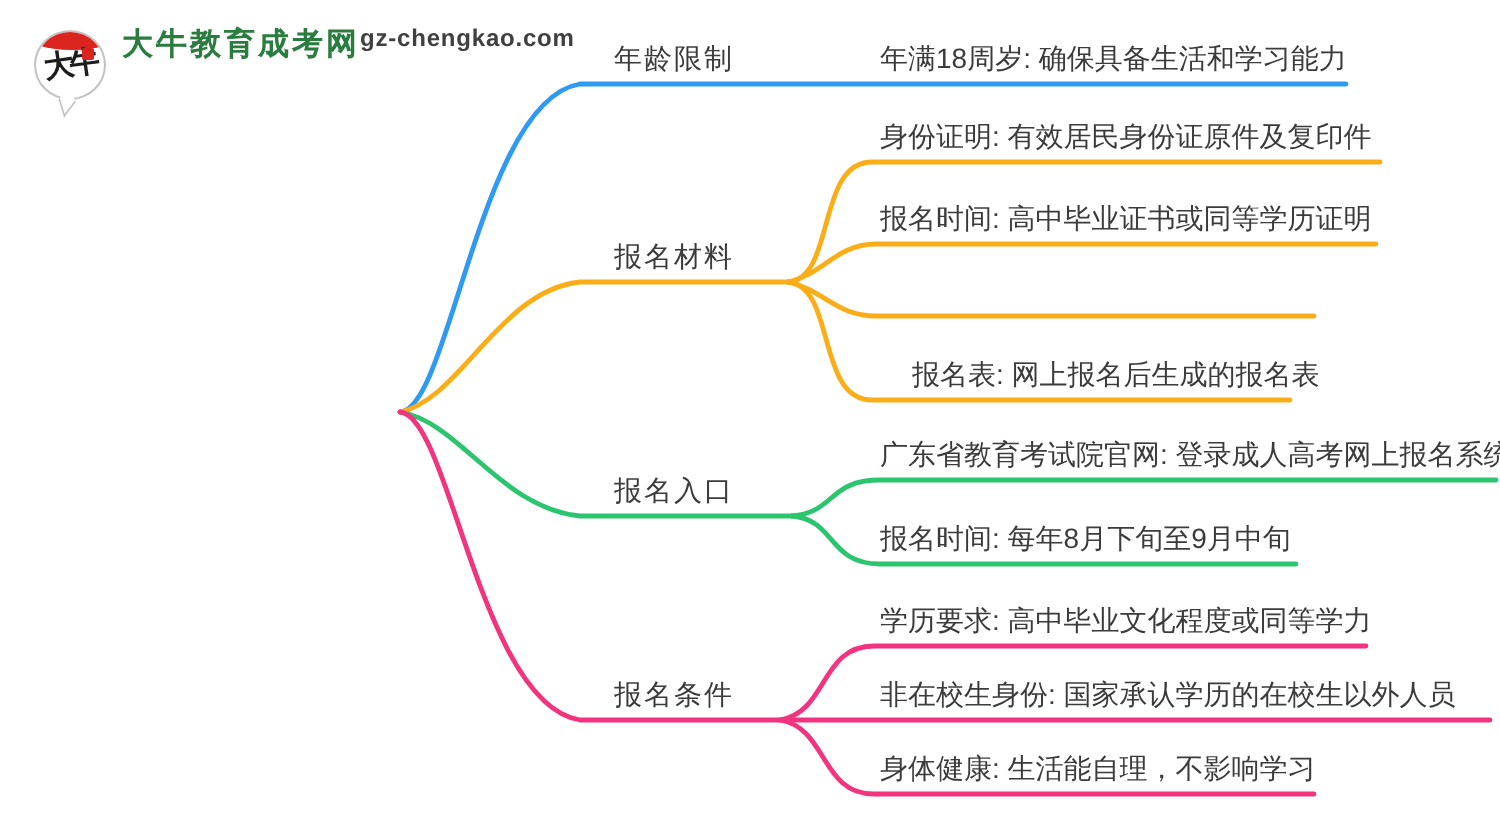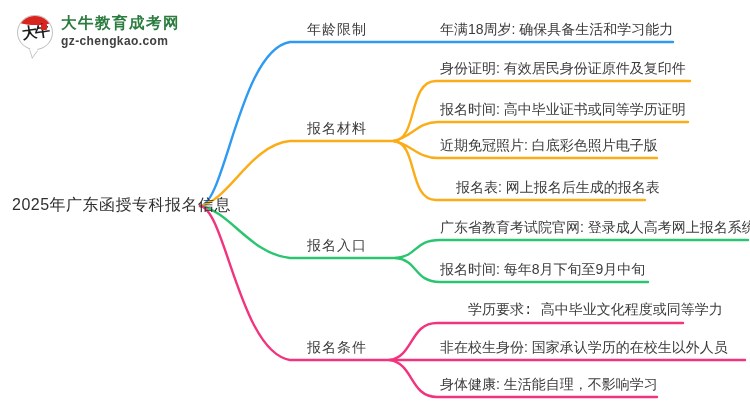--- a/index.html
+++ b/index.html
@@ -30,21 +30,21 @@
     position:absolute;left:0;top:7px;width:100%;text-align:center;
     font-size:15px;font-weight:bold;color:#1c1c1c;letter-spacing:-2px;
     font-family:"DejaVu Sans",sans-serif;transform:rotate(-8deg);
   }
   .logo-seal{position:absolute;right:5px;top:8px;width:6px;height:6px;border-radius:1px;}
   .logo-tail{
     position:absolute;left:13px;top:34px;width:8px;height:8px;background:#ffffff;
     border-right:1.5px solid #c2c2c2;border-bottom:1.5px solid #c2c2c2;
     transform:rotate(55deg) skew(18deg,18deg);
   }
-  .logo-text{margin-left:5px;display:flex;flex-direction:column;}
+  .logo-text{margin-left:5px;display:flex;flex-direction:row;}
   .logo-name{font-size:15.5px;font-weight:bold;letter-spacing:1.5px;line-height:22px;}
   .logo-url{font-size:12px;font-weight:bold;letter-spacing:0.4px;line-height:14px;}
 </style>
 </head>
 <body>
 
 <div id="canvas">
 
   <svg id="connectors" viewBox="0 0 750 410" fill="none" stroke-width="2.4" stroke-linecap="round" stroke-linejoin="round">
 
@@ -73,33 +73,31 @@
         <div class="logo-seal" style="background: rgb(217, 37, 30);"></div>
       </div>
       <div class="logo-tail"></div>
     </div>
     <div class="logo-text">
       <span class="logo-name" style="color: rgb(42, 124, 63);">大牛教育成考网</span>
       <span class="logo-url" style="color: #404040;">gz-chengkao.com</span>
     </div>
   </div>
 
-  <div class="root-label">2025年广东函授专科报名信息</div>
 
   <div class="node branch-label" style="left:307px;bottom:372px;">年龄限制</div>
   <div class="node" style="left:440px;bottom:372px;">年满18周岁: 确保具备生活和学习能力</div>
 
   <div class="node branch-label" style="left:307px;bottom:273px;">报名材料</div>
   <div class="node" style="left:440px;bottom:333px;">身份证明: 有效居民身份证原件及复印件</div>
   <div class="node" style="left:440px;bottom:292px;">报名时间: 高中毕业证书或同等学历证明</div>
-  <div class="node" style="left:440px;bottom:256px;">近期免冠照片: 白底彩色照片电子版</div>
   <div class="node" style="left:456px;bottom:214px;">报名表: 网上报名后生成的报名表</div>
 
   <div class="node branch-label" style="left:307px;bottom:156px;">报名入口</div>
   <div class="node" style="left:440px;bottom:174px;">广东省教育考试院官网: 登录成人高考网上报名系统</div>
   <div class="node" style="left:440px;bottom:132px;">报名时间: 每年8月下旬至9月中旬</div>
 
   <div class="node branch-label" style="left:307px;bottom:54px;">报名条件</div>
-  <div class="node" style="left:468px;bottom:91px;font-family:Liberation Mono, monospace;">学历要求: 高中毕业文化程度或同等学力</div>
+  <div class="node" style="left:440px;bottom:91px;">学历要求: 高中毕业文化程度或同等学力</div>
   <div class="node" style="left:440px;bottom:54px;margin-top:24px;">非在校生身份: 国家承认学历的在校生以外人员</div>
   <div class="node" style="left:440px;bottom:17px;text-align:center;">身体健康: 生活能自理，不影响学习</div>
 
 </div>
 
 </body></html>

